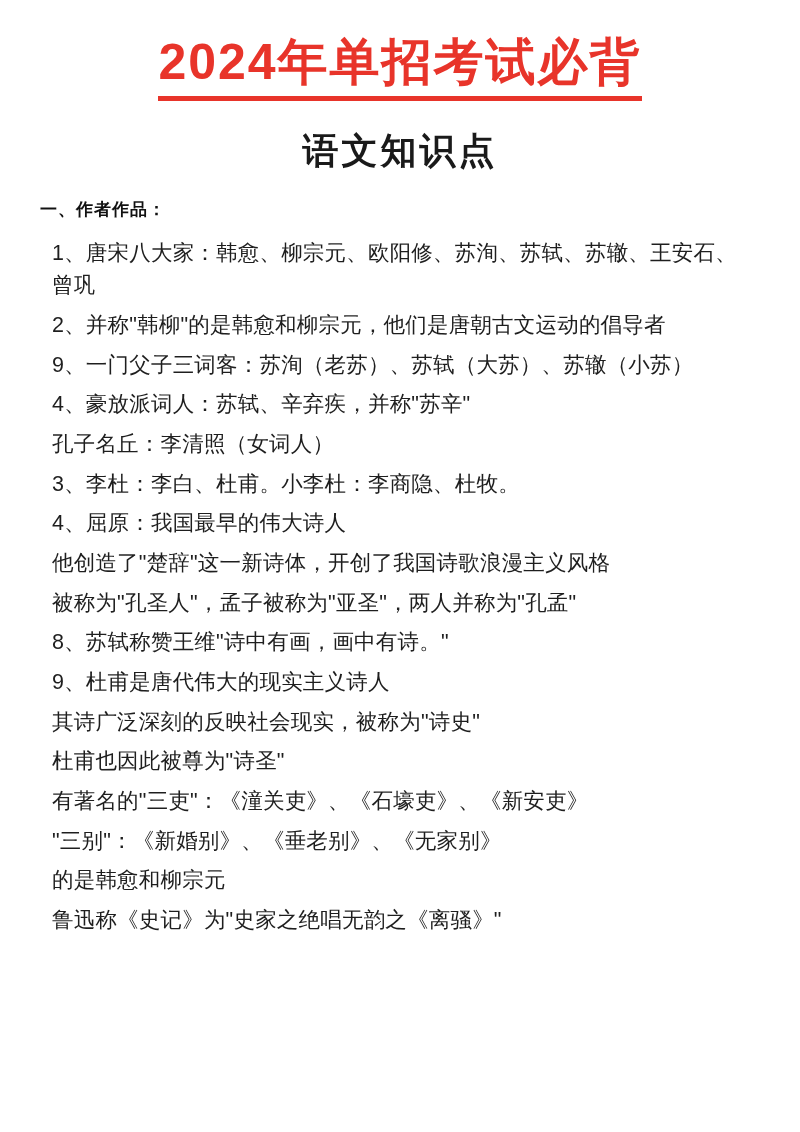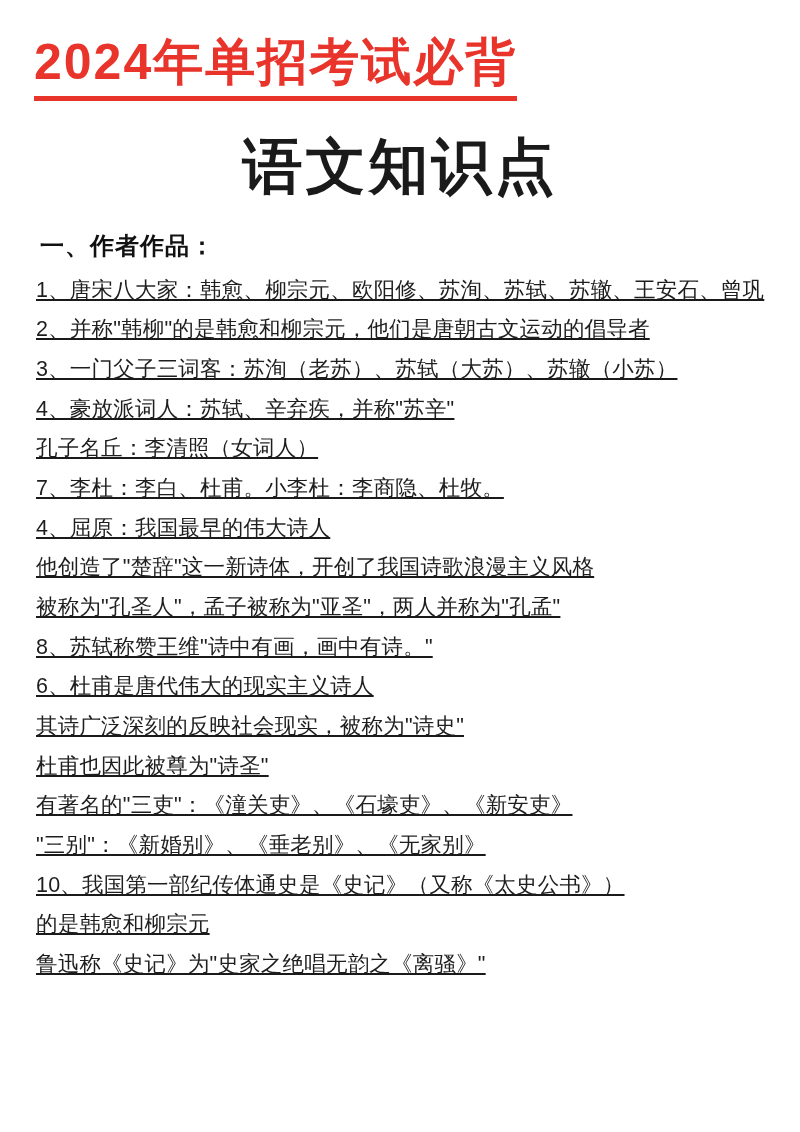--- a/index.html
+++ b/index.html
@@ -15,53 +15,52 @@
     overflow: hidden;
   }
   .page {
     width: 800px;
     height: 1132px;
     box-sizing: border-box;
     padding: 26px 34px 10px 34px;
     position: relative;
   }
   .title-wrap {
-    text-align: left;
+    text-align: center;
     margin-top: 8px;
   }
   .main-title {
     display: inline-block;
     font-size: 50px;
     font-weight: 700;
     color: #e8342a;
     letter-spacing: 2px;
     line-height: 1.15;
     border-bottom: 5px solid #e8342a;
     padding-bottom: 4px;
   }
   .sub-title {
     text-align: center;
-    font-size: 60px;
+    font-size: 36px;
     font-weight: 700;
     color: #1a1a1a;
     letter-spacing: 3px;
     margin-top: 26px;
     margin-bottom: 22px;
   }
   .section-heading {
-    font-size: 24px;
+    font-size: 17px;
     font-weight: 700;
     color: #111111;
     letter-spacing: 1px;
     margin: 4px 0 12px 6px;
   }
   .lines {
-    margin: 0;
+    margin: 16px;
     padding: 0;
-    text-decoration: underline;
   }
   .line {
     font-size: 21.5px;
     line-height: 1.52;
     color: #1e1e1e;
     letter-spacing: 0.2px;
     margin: 0 0 7px 2px;
     white-space: normal;
     word-break: break-all;
   }
@@ -78,31 +77,30 @@
     <div class="main-title">2024年单招考试必背</div>
   </div>
 
   <div class="sub-title">语文知识点</div>
 
   <div class="section-heading">一、作者作品：</div>
 
   <div class="lines">
     <p class="line">1、唐宋八大家：韩愈、柳宗元、欧阳修、苏洵、苏轼、苏辙、王安石、曾巩</p>
     <p class="line">2、并称"韩柳"的是韩愈和柳宗元，他们是唐朝古文运动的倡导者</p>
-    <p class="line">3、一门父子三词客：苏洵（老苏）、苏轼（大苏）、苏辙（小苏）</p>
+    <p class="line">9、一门父子三词客：苏洵（老苏）、苏轼（大苏）、苏辙（小苏）</p>
     <p class="line">4、豪放派词人：苏轼、辛弃疾，并称"苏辛"</p>
     <p class="line indent">孔子名丘：李清照（女词人）</p>
-    <p class="line">7、李杜：李白、杜甫。小李杜：李商隐、杜牧。</p>
+    <p class="line">3、李杜：李白、杜甫。小李杜：李商隐、杜牧。</p>
     <p class="line">4、屈原：我国最早的伟大诗人</p>
     <p class="line indent">他创造了"楚辞"这一新诗体，开创了我国诗歌浪漫主义风格</p>
     <p class="line indent">被称为"孔圣人"，孟子被称为"亚圣"，两人并称为"孔孟"</p>
     <p class="line">8、苏轼称赞王维"诗中有画，画中有诗。"</p>
-    <p class="line">6、杜甫是唐代伟大的现实主义诗人</p>
+    <p class="line">9、杜甫是唐代伟大的现实主义诗人</p>
     <p class="line indent">其诗广泛深刻的反映社会现实，被称为"诗史"</p>
     <p class="line indent">杜甫也因此被尊为"诗圣"</p>
     <p class="line indent">有著名的"三吏"：《潼关吏》、《石壕吏》、《新安吏》</p>
     <p class="line indent">"三别"：《新婚别》、《垂老别》、《无家别》</p>
-    <p class="line">10、我国第一部纪传体通史是《史记》（又称《太史公书》）</p>
     <p class="line indent">的是韩愈和柳宗元</p>
     <p class="line indent">鲁迅称《史记》为"史家之绝唱无韵之《离骚》"</p>
   </div>
 
 </div>
 
 </body></html>

